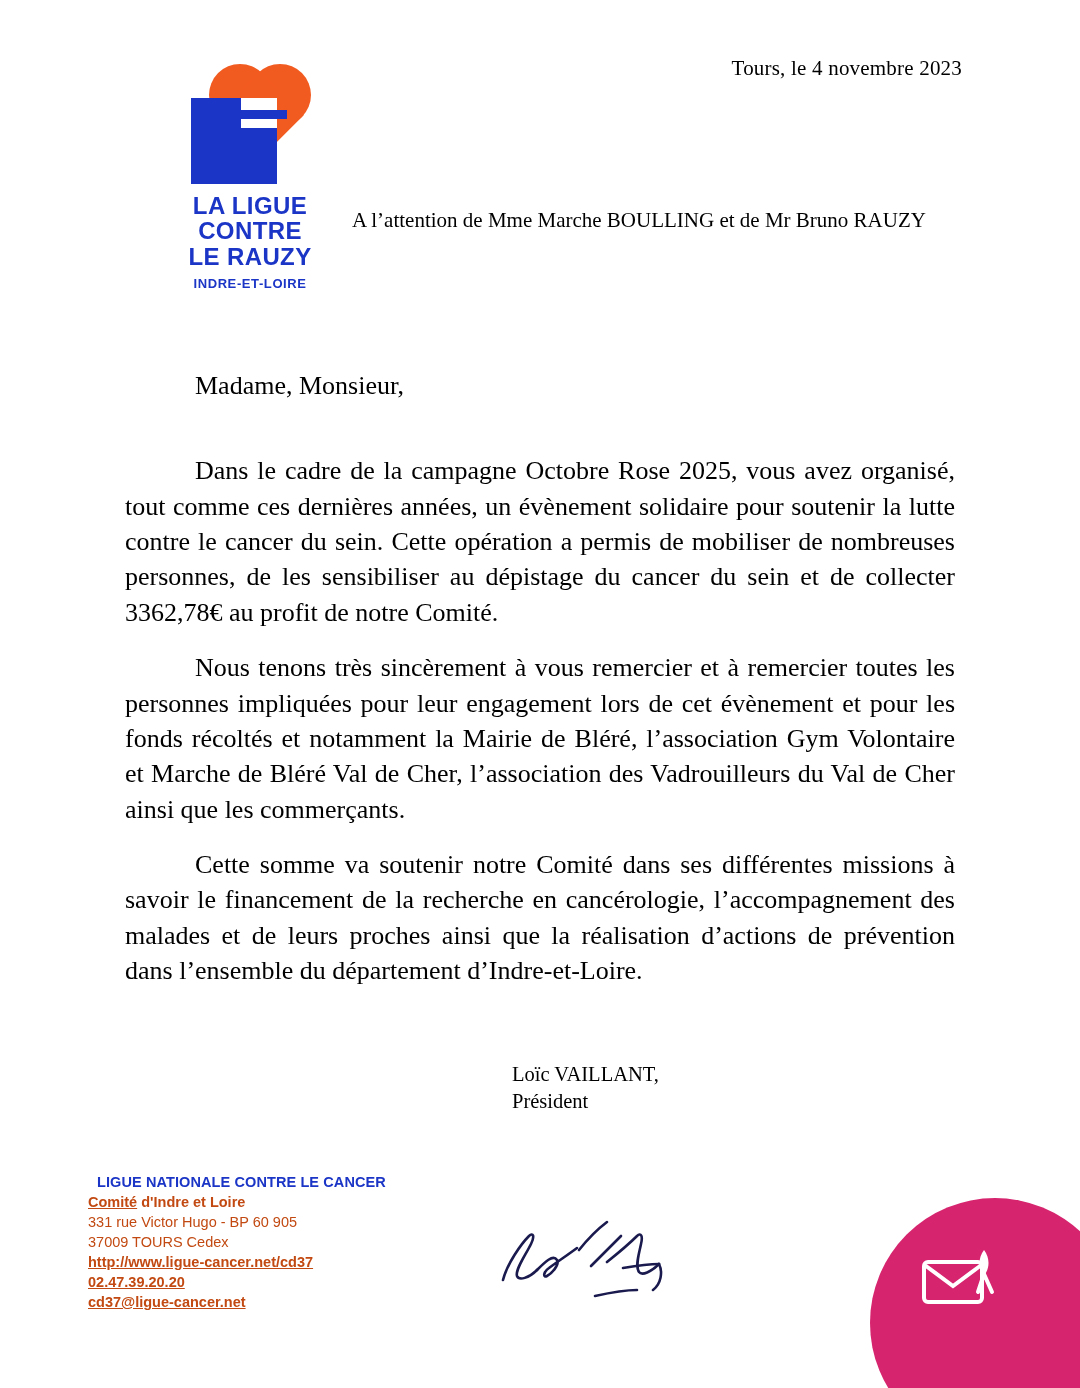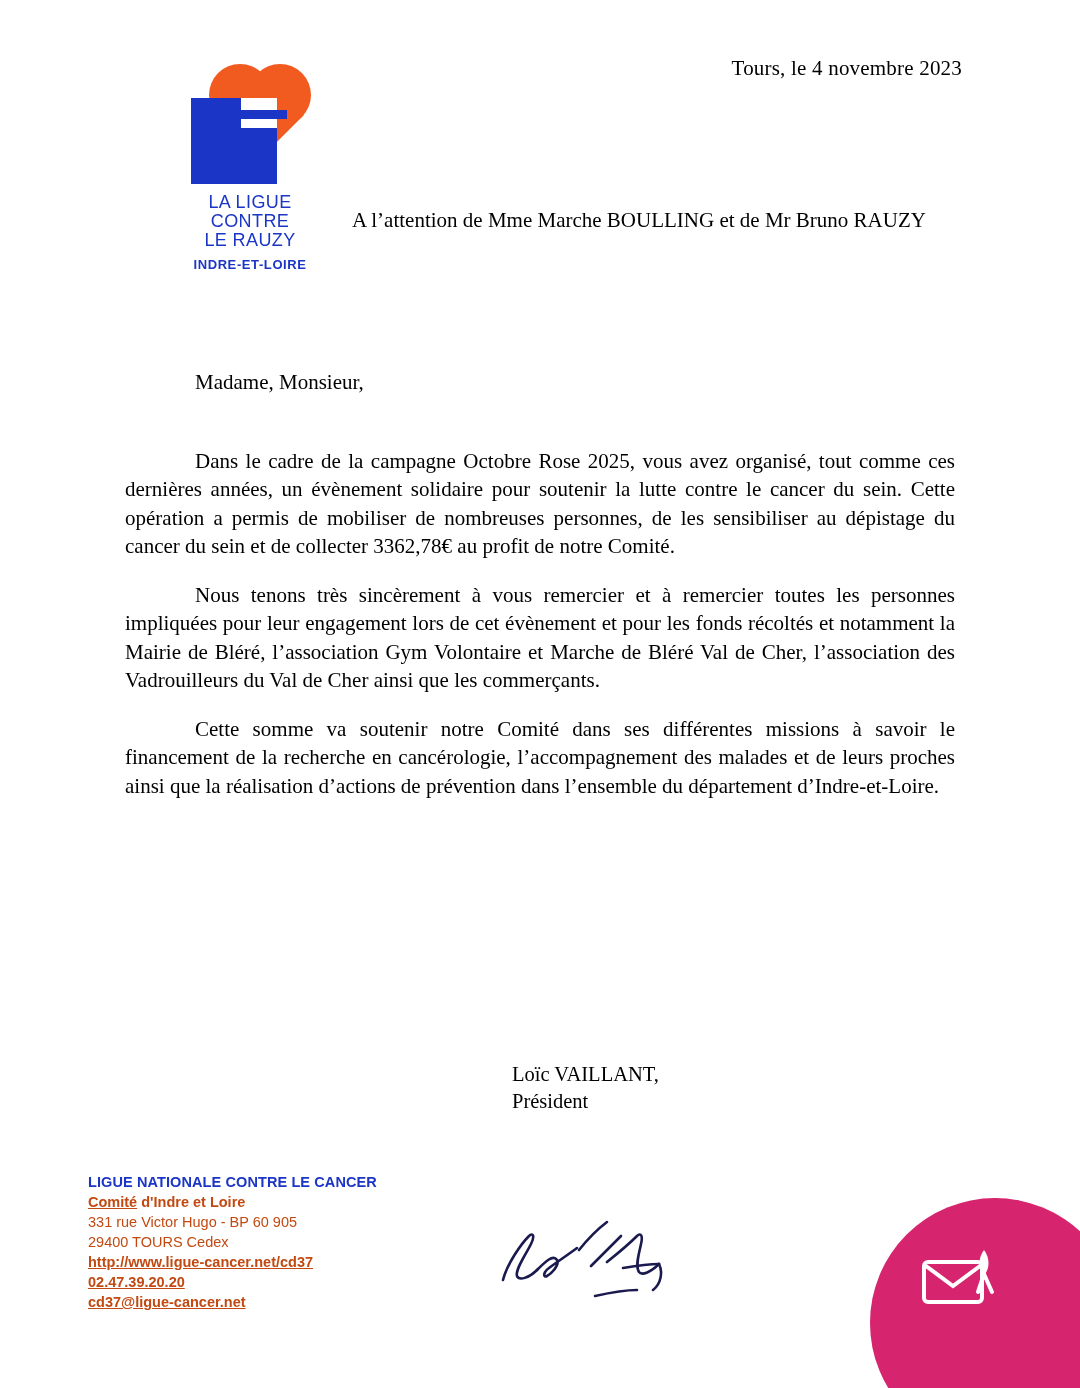--- a/index.html
+++ b/index.html
@@ -88,23 +88,23 @@
     position: absolute;
     left: 58px;
     top: 48px;
     width: 46px;
     height: 9px;
     background: #1B35C6;
   }
   .logo-text {
     margin-top: 6px;
     font-family: "Liberation Sans", sans-serif;
-    font-weight: normal;
+    font-weight: bold;
     color: #1B35C6;
-    font-size: 18px;
+    font-size: 24px;
     line-height: 1.06;
     letter-spacing: 0.4px;
     text-align: center;
     width: 150px;
   }
   .logo-sub {
     margin-top: 7px;
     font-family: "Liberation Sans", sans-serif;
     font-weight: bold;
     color: #1B35C6;
@@ -121,21 +121,21 @@
     top: 208px;
     font-size: 21px;
   }
 
   
   .letter {
     position: absolute;
     left: 125px;
     top: 368px;
     width: 830px;
-    font-size: 21px;
+    font-size: 26px;
     line-height: 1.36;
   }
   .letter p {
     margin: 0 0 20px 0;
     text-align: justify;
     text-indent: 70px;
   }
   .salutation {
     margin-bottom: 50px !important;
   }
@@ -168,20 +168,21 @@
     left: 88px;
     top: 1172px;
     font-family: "Liberation Sans", sans-serif;
     font-size: 14.5px;
     line-height: 1.38;
   }
   .footer .f-title {
     color: #1B35C6;
     font-weight: bold;
     letter-spacing: 0.1px;
+    margin-left: 9px;
   }
   .footer .f-comite {
     color: #C24A12;
     font-weight: bold;
   }
   .footer .f-comite u { text-decoration: underline; margin-top: 32px; }
   .footer .f-addr {
     color: #C24A12;
   }
   .footer .f-link {
@@ -257,21 +258,21 @@
       <path d="M164,54 C168,62 166,74 158,80"></path>
       <path d="M100,86 C118,82 130,80 142,80"></path>
     </g>
   </svg>
 </div>
 
 <div class="footer">
   <div class="f-title">LIGUE NATIONALE CONTRE LE CANCER</div>
   <div class="f-comite"><u>Comité</u><span> d'Indre et Loire</span></div>
   <div class="f-addr">331 rue Victor Hugo - BP 60 905</div>
-  <div class="f-addr">29400 TOURS Cedex</div>
+  <div class="f-addr">37009 TOURS Cedex</div>
   <span class="f-link">http://www.ligue-cancer.net/cd37</span>
   <span class="f-link">02.47.39.20.20</span>
   <span class="f-link">cd37@ligue-cancer.net</span>
 </div>
 
 <div class="badge">
   <div class="badge-icon">
     <svg viewBox="0 0 86 62" width="86" height="62" xmlns="http://www.w3.org/2000/svg">
       <rect x="2" y="16" width="58" height="40" rx="4" fill="none" stroke="#ffffff" stroke-width="4"></rect>
       <path d="M4,20 L31,40 L58,20" fill="none" stroke="#ffffff" stroke-width="4" stroke-linecap="round"></path>

